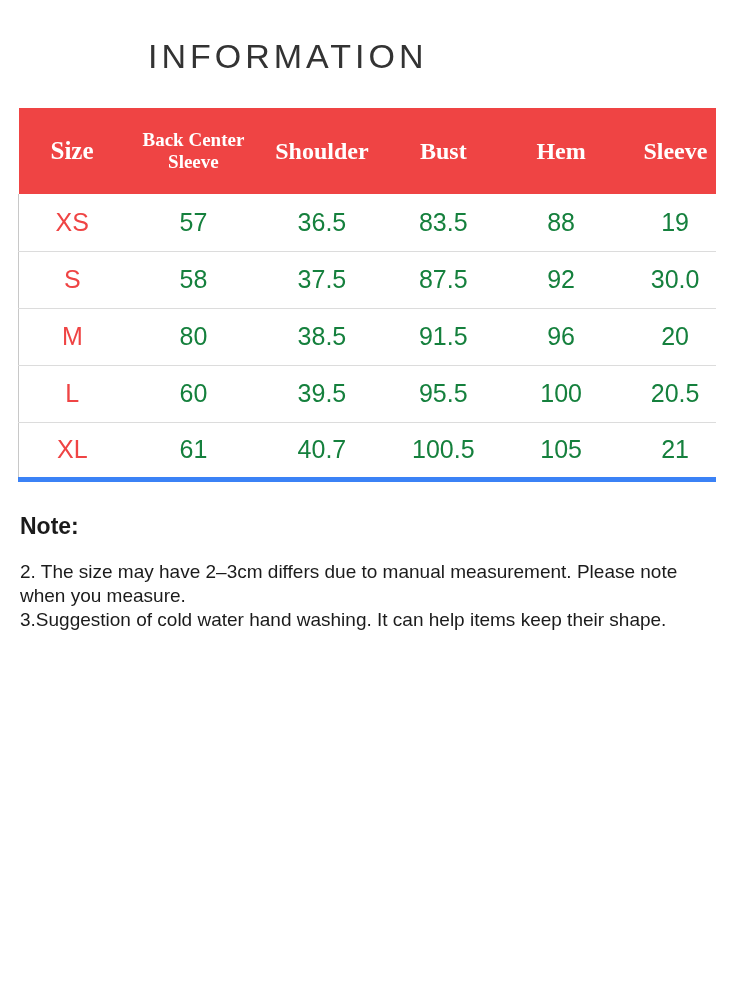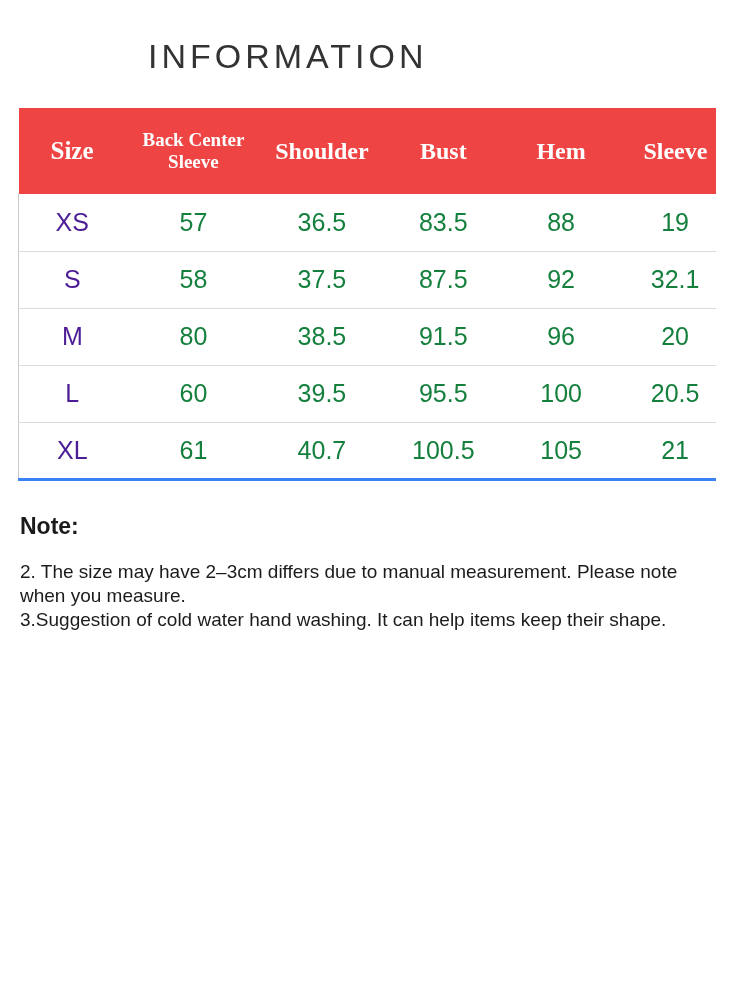--- a/index.html
+++ b/index.html
@@ -61,25 +61,25 @@
     height: 57px;
     text-align: center;
     vertical-align: middle;
     font-size: 25px;
     color: #15803d;
     background: #ffffff;
     border-bottom: 1px solid #dcdcdc;
     padding: 0;
   }
   .size-table tbody tr:last-child td {
-    border-bottom: 3px solid #3b82f6;
+    border-bottom: 5px solid #3b82f6;
     margin-top: 21px;
   }
   .size-table tbody td.col-size {
-    color: #4c1d95;
+    color: #ef4444;
   }
   
   .size-table tbody td:first-child { border-left: 1px solid #c8c8c8; }
   .size-table tbody td:last-child  { border-right: 1px solid #c8c8c8; }
   .note-section {
     position: absolute;
     top: 512px;
     left: 20px;
     width: 706px;
     color: #1b1b1b;
@@ -134,21 +134,21 @@
         <td>83.5</td>
         <td>88</td>
         <td>19</td>
       </tr>
       <tr>
         <td class="col-size">S</td>
         <td>58</td>
         <td>37.5</td>
         <td>87.5</td>
         <td>92</td>
-        <td>32.1</td>
+        <td>30.0</td>
       </tr>
       <tr>
         <td class="col-size">M</td>
         <td>80</td>
         <td>38.5</td>
         <td>91.5</td>
         <td>96</td>
         <td>20</td>
       </tr>
       <tr>

